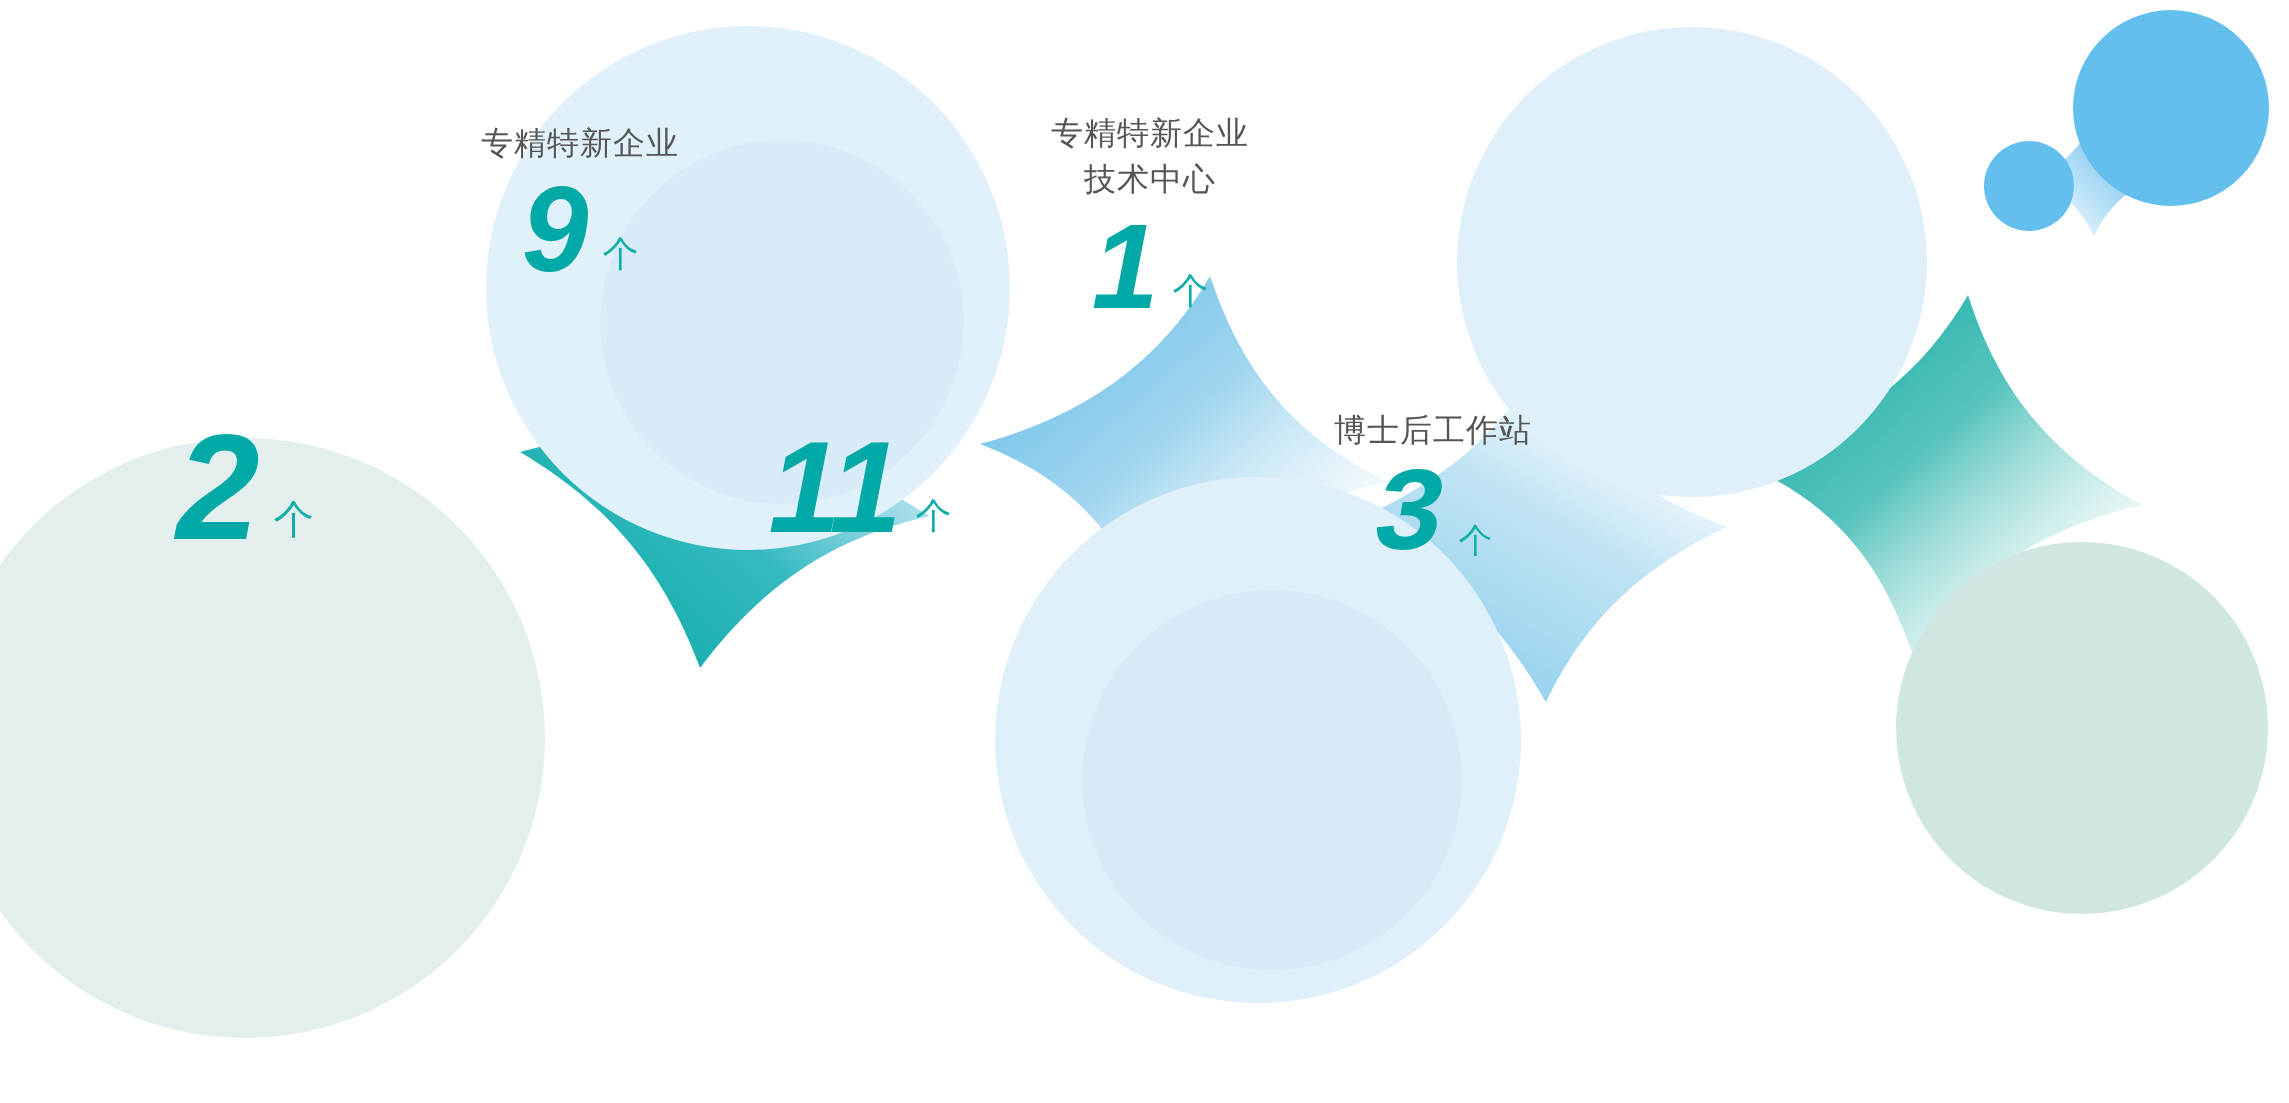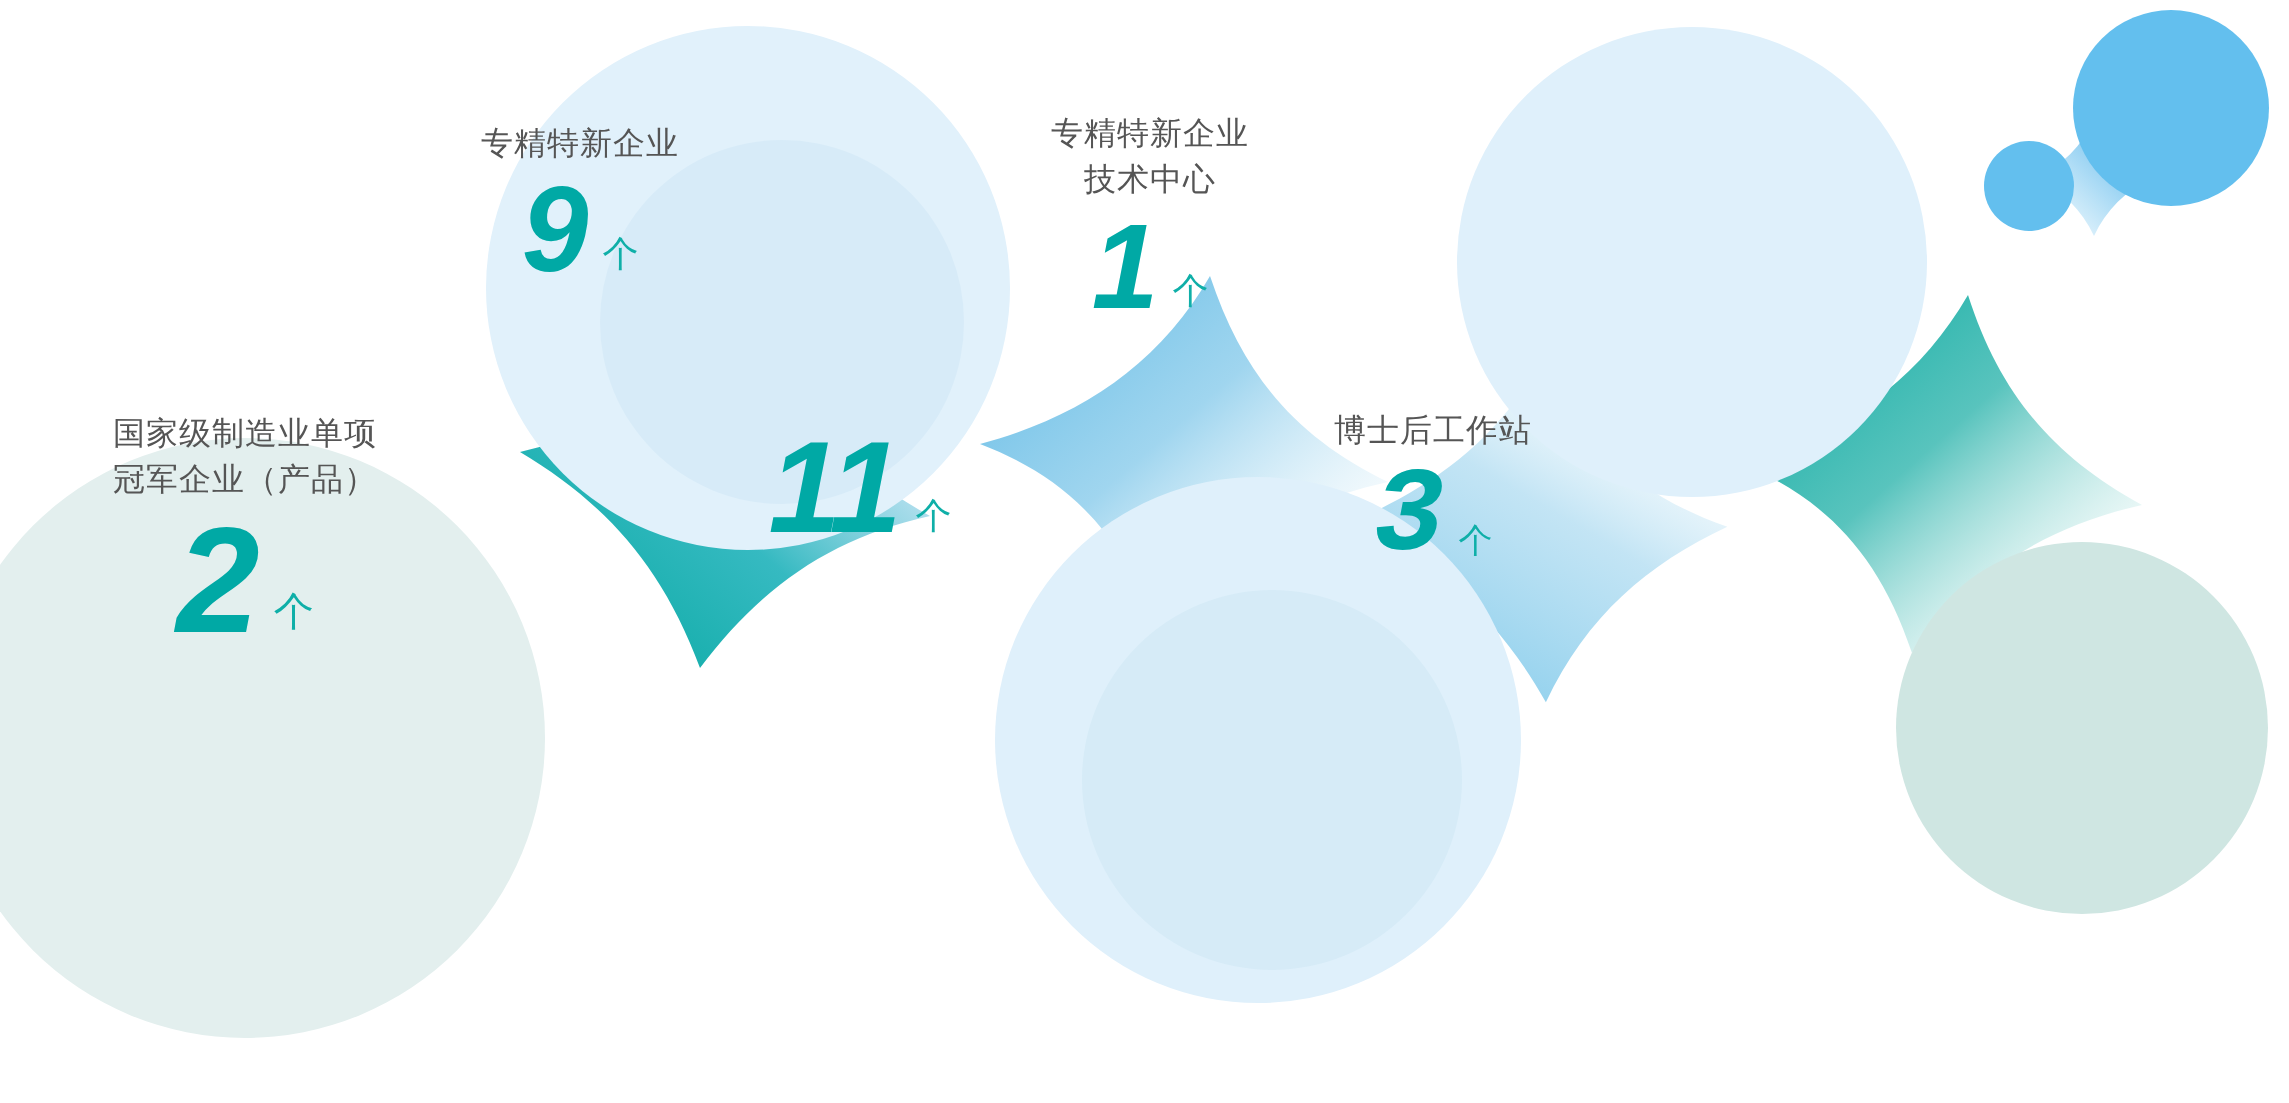--- a/index.html
+++ b/index.html
@@ -183,22 +183,20 @@
                C 2062 166, 2082 146, 2094 120
                C 2106 146, 2126 166, 2153 178
                C 2126 190, 2106 210, 2094 236
                C 2082 210, 2062 190, 2035 178 Z" fill="url(#gradDot)"></path>
     </g>
     <circle cx="2171" cy="108" r="98" fill="#63BFEE"></circle>
     <circle cx="2029" cy="186" r="45" fill="#63BFEE"></circle>
   </svg>
 
   <div class="node" id="node-1">
-    <div class="node-label">国家级制造业单项
-冠军企业（产品）</div>
     <div class="node-value-row">
       <span class="node-value">2</span>
       <span class="node-unit">个</span>
     </div>
   </div>
 
   <div class="node" id="node-2">
     <div class="node-label">专精特新企业</div>
     <div class="node-value-row">
       <span class="node-value">9</span>

